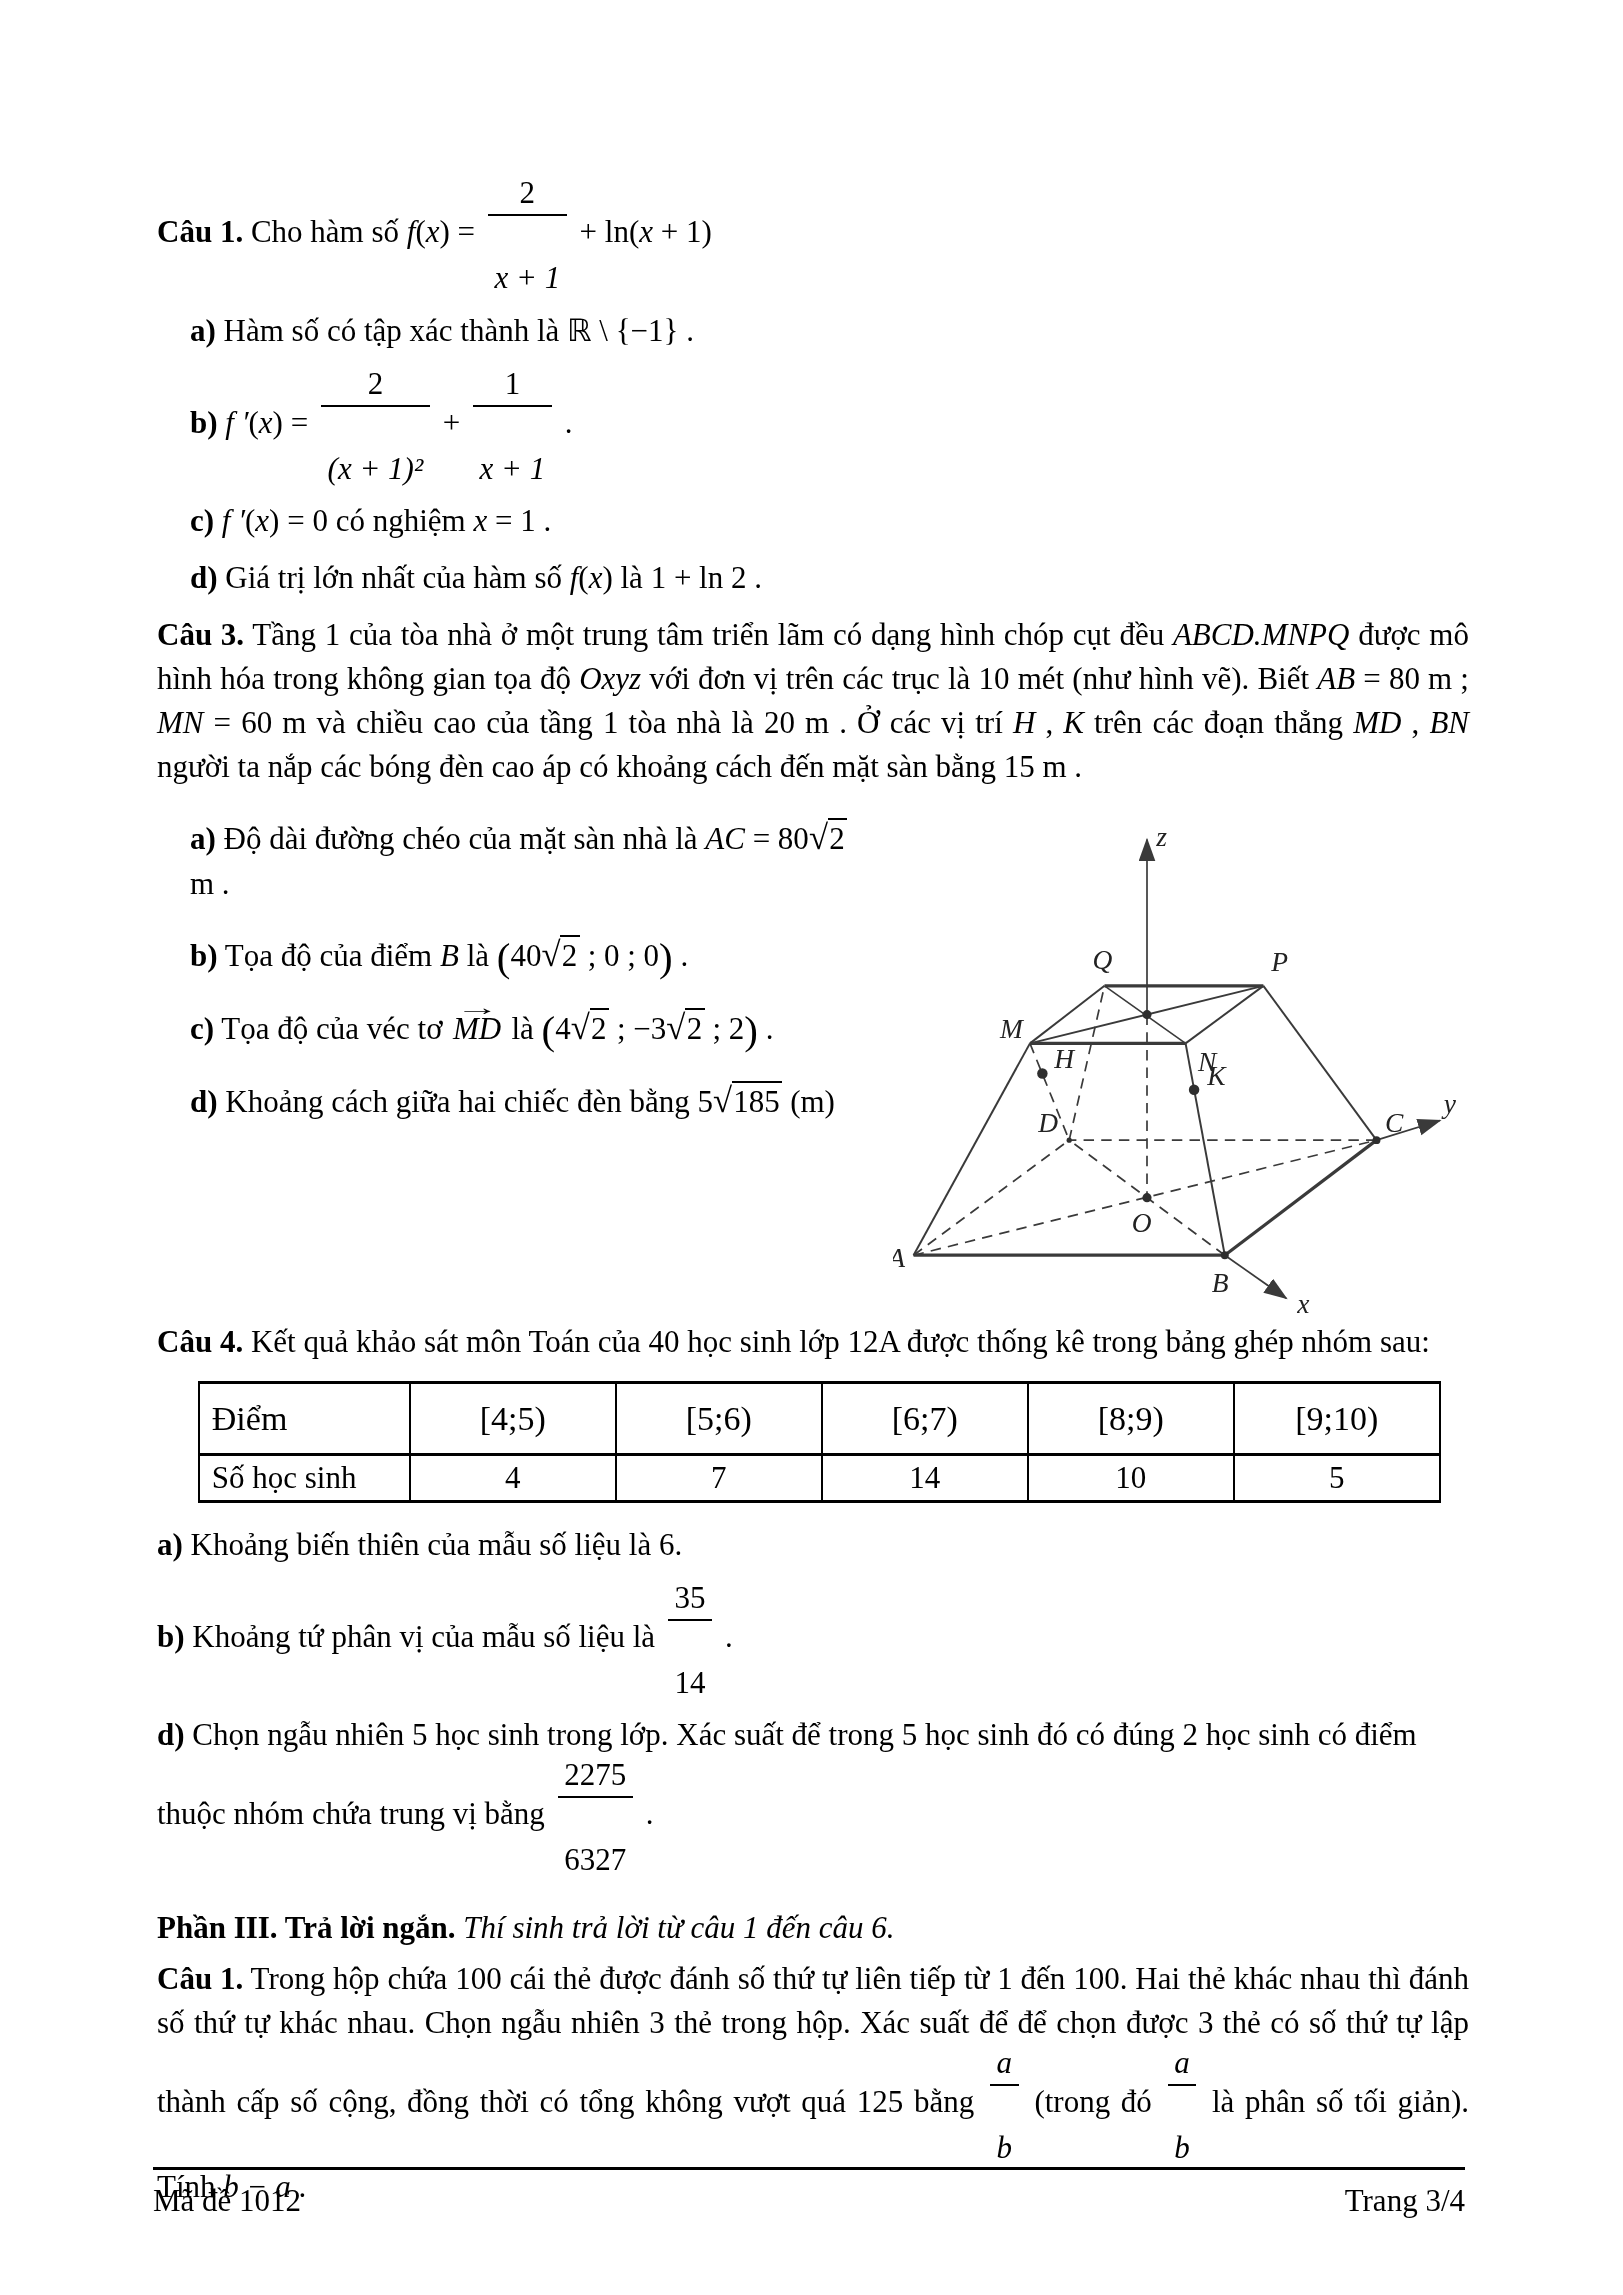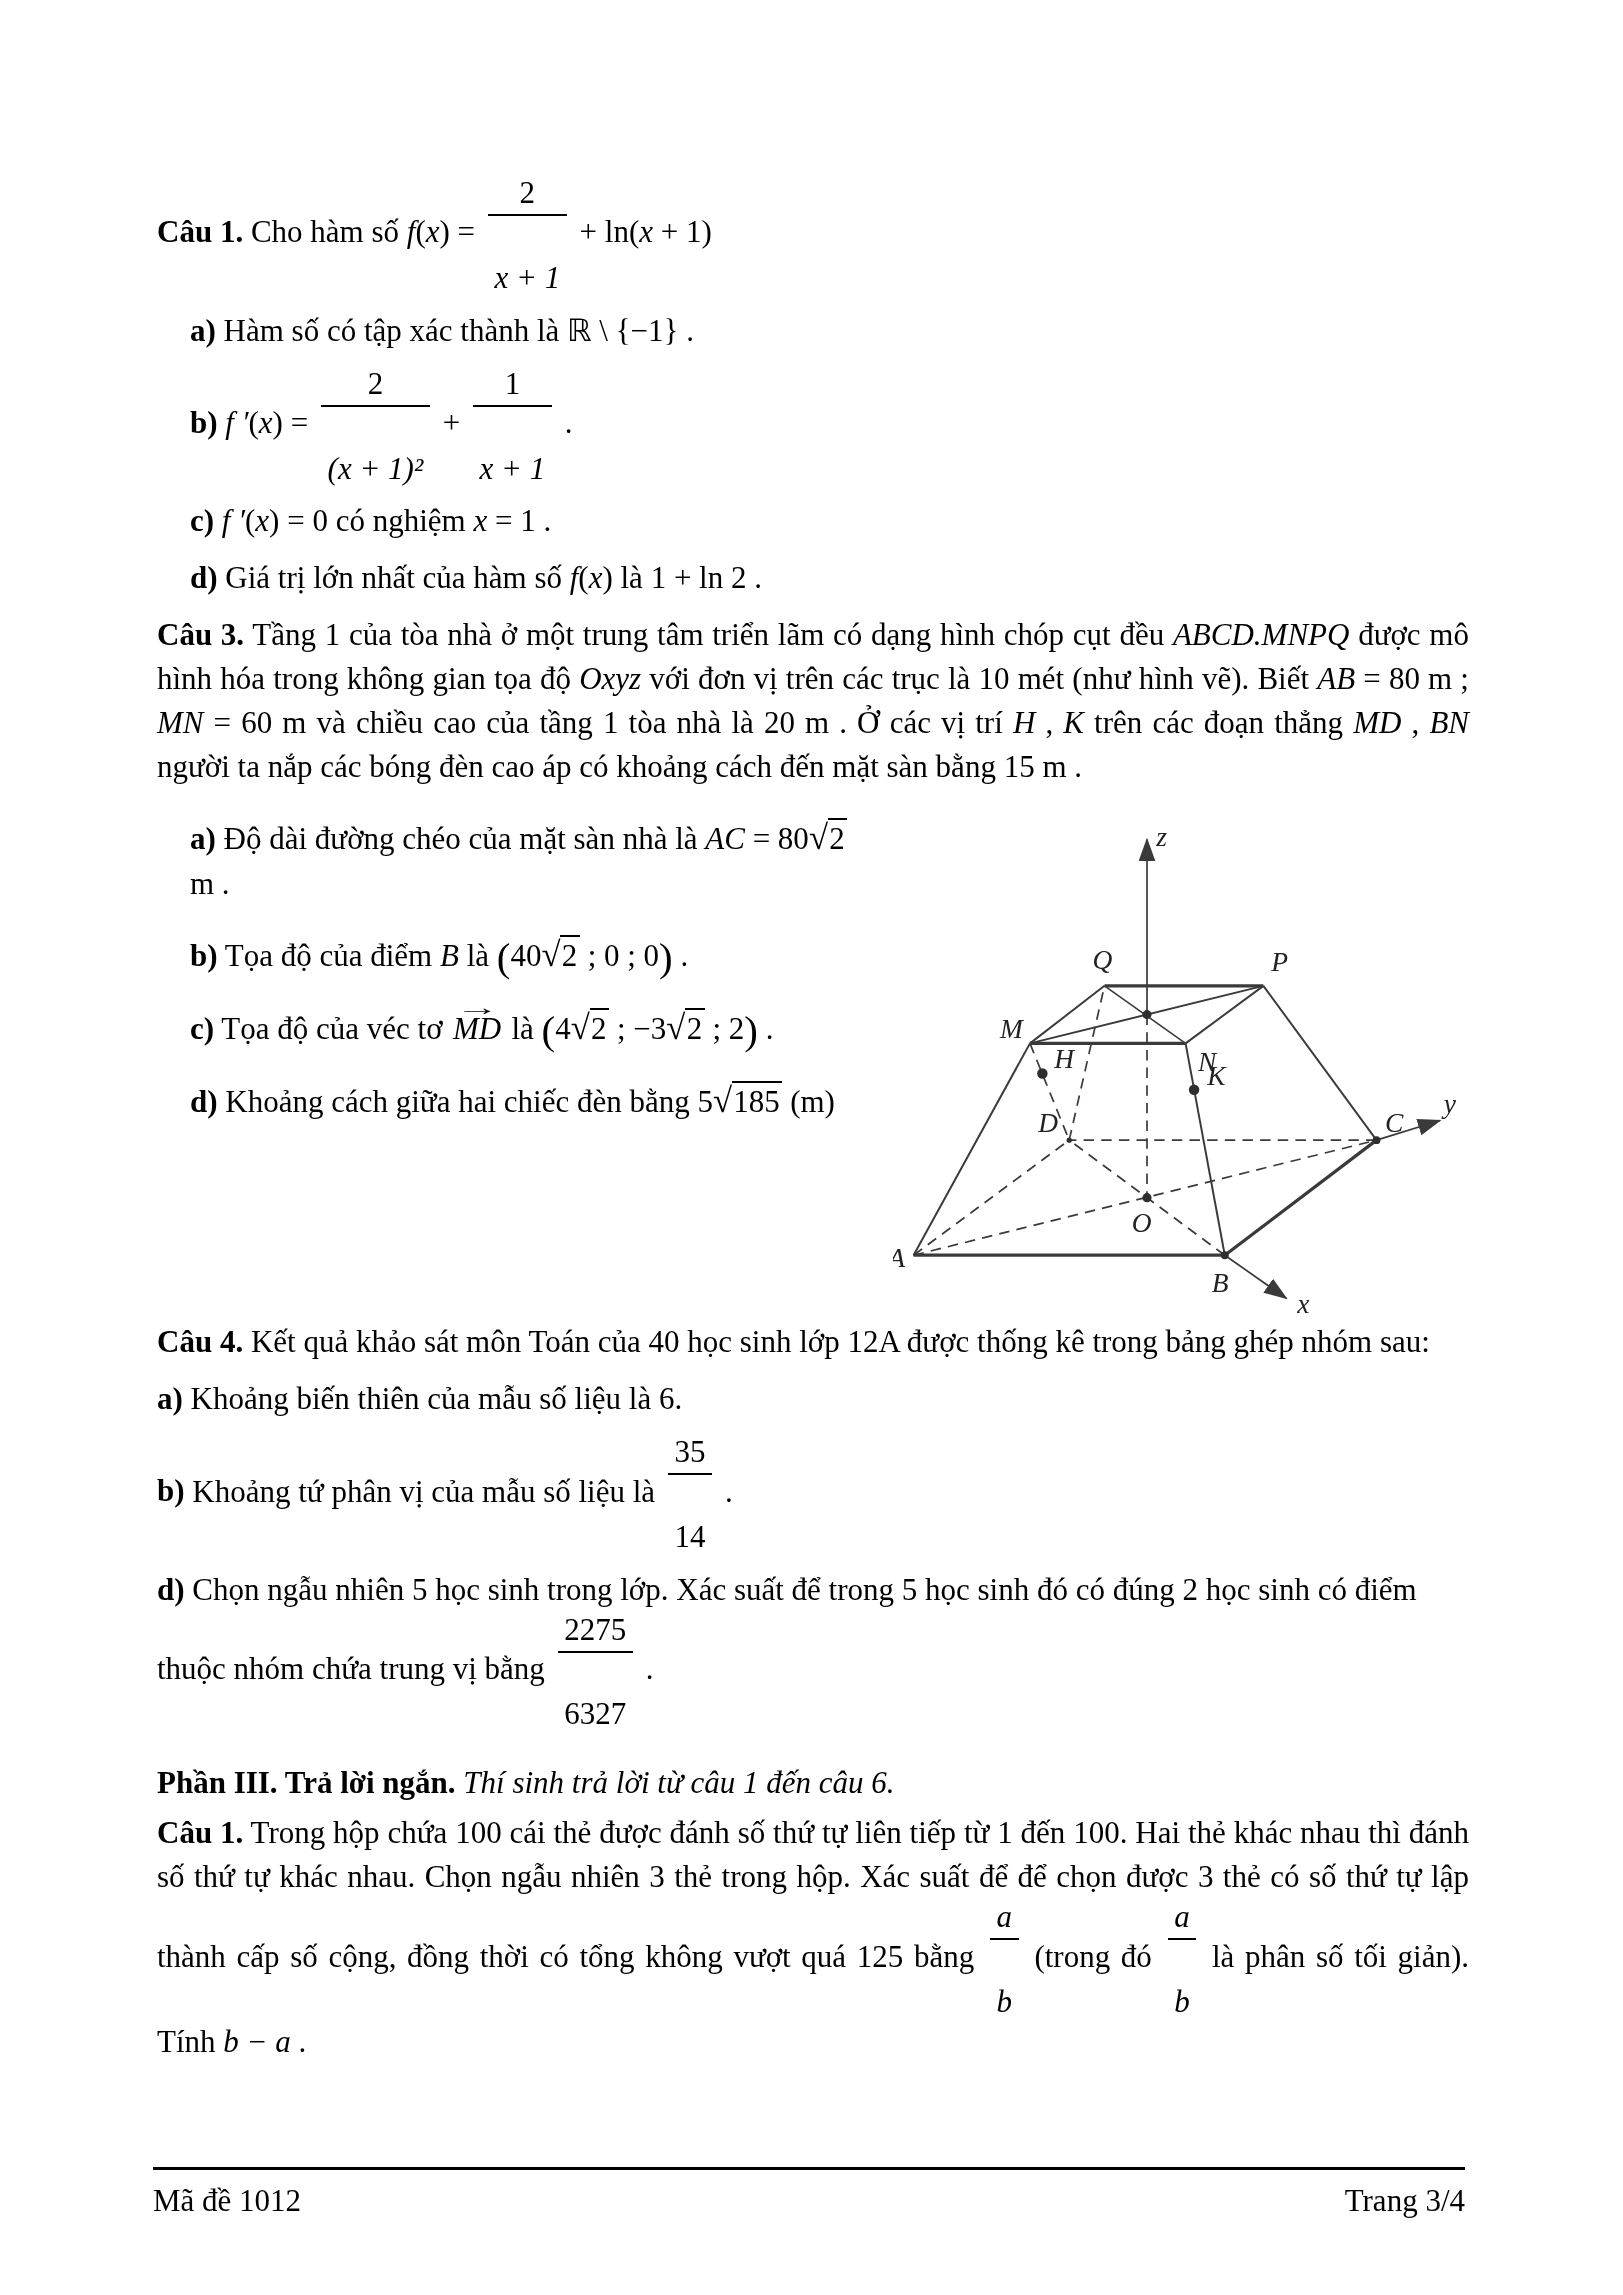--- a/index.html
+++ b/index.html
@@ -155,20 +155,40 @@
       <div class="items q3-items">
         <p class="item"><b>a)</b> <span><span>Độ dài đường chéo của mặt sàn nhà là </span><span class="m">AC</span><span> = 80</span><span class="sqrt"><span class="rsign">√</span><span class="rad">2</span></span><span> m .</span></span></p>
         <p class="item"><b>b)</b> <span><span>Tọa độ của điểm </span><span class="m">B</span><span> là </span><span class="bp">(</span><span>40</span><span class="sqrt"><span class="rsign">√</span><span class="rad">2</span></span><span> ; 0 ; 0</span><span class="bp">)</span><span> .</span></span></p>
         <p class="item"><b>c)</b> <span><span>Tọa độ của véc tơ </span><span class="vec"><span class="varr">→</span><span class="vbase">MD</span></span><span> là </span><span class="bp">(</span><span>4</span><span class="sqrt"><span class="rsign">√</span><span class="rad">2</span></span><span> ; −3</span><span class="sqrt"><span class="rsign">√</span><span class="rad">2</span></span><span> ; 2</span><span class="bp">)</span><span> .</span></span></p>
         <p class="item"><b>d)</b> <span><span>Khoảng cách giữa hai chiếc đèn bằng 5</span><span class="sqrt"><span class="rsign">√</span><span class="rad">185</span></span><span> (m)</span></span></p>
       </div>
       <div class="clear"></div>
     </div>
 
     <p class="qhead para"><b class="qlabel">Câu 4.</b> <span><span>Kết quả khảo sát môn Toán của 40 học sinh lớp 12A được thống kê trong bảng ghép nhóm sau:</span></span></p>
+    <table class="freq">
+      <tbody>
+          <tr class="hdr">
+        <td class="lab">Điểm</td>
+        <td class="c">[4;5)</td>
+        <td class="c">[5;6)</td>
+        <td class="c">[6;7)</td>
+        <td class="c">[8;9)</td>
+        <td class="c">[9;10)</td>
+      </tr>
+      <tr class="dat">
+        <td class="lab">Số học sinh</td>
+        <td class="c">4</td>
+        <td class="c">7</td>
+        <td class="c">14</td>
+        <td class="c">10</td>
+        <td class="c">5</td>
+      </tr>
+    </tbody>
+      </table>
     <div class="items" style="padding-left:0;">
       <p class="item"><b>a)</b> <span><span>Khoảng biến thiên của mẫu số liệu là 6.</span></span></p>
       <p class="item"><b>b)</b> <span><span>Khoảng tứ phân vị của mẫu số liệu là </span><span class="frac">
               <span class="fnum ">35</span>
               <span class="fden ">14</span>
             </span><span> .</span></span></p>
       <p class="item para"><b>d)</b> <span><span>Chọn ngẫu nhiên 5 học sinh trong lớp. Xác suất để trong 5 học sinh đó có đúng 2 học sinh có điểm thuộc nhóm chứa trung vị bằng </span><span class="frac">
               <span class="fnum ">2275</span>
               <span class="fden ">6327</span>
             </span><span> .</span></span></p>

